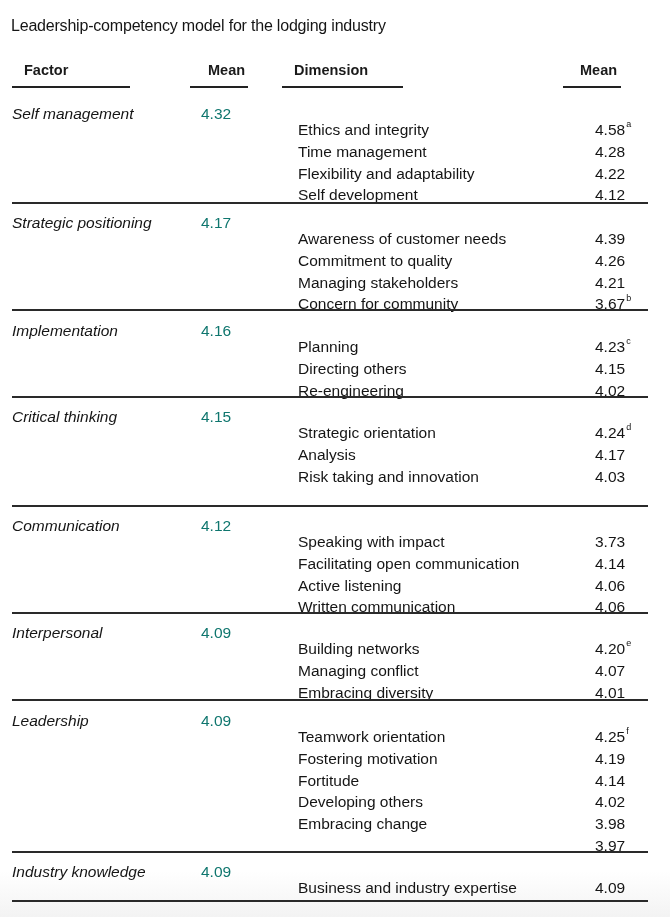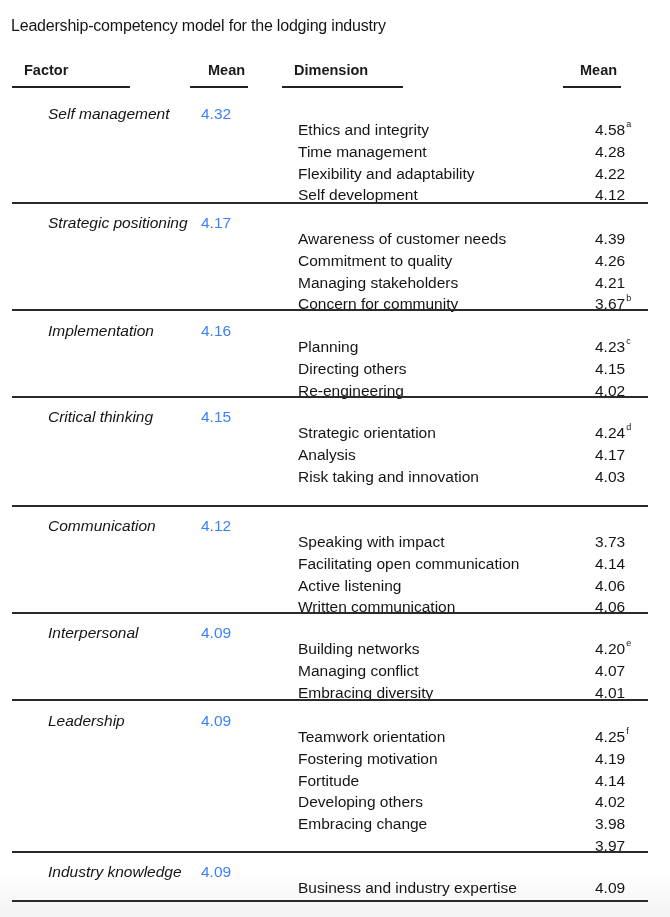--- a/index.html
+++ b/index.html
@@ -54,29 +54,28 @@
       width: 670px;
     }
     .factor {
       position: absolute;
       left: 12px;
       top: 0;
       font-size: 15.5px;
       font-style: italic;
       white-space: nowrap;
       color: #151515;
-      margin-left: 36px;
     }
     .fmean {
       position: absolute;
       left: 201px;
       top: 0;
       font-size: 15.5px;
       white-space: nowrap;
-      color: #3b82f6;
+      color: #0f766e;
     }
     .dims {
       position: absolute;
       left: 282px;
       top: 0;
       margin: 16px;
       padding: 0;
       list-style: none;
     }
     .dims li {

